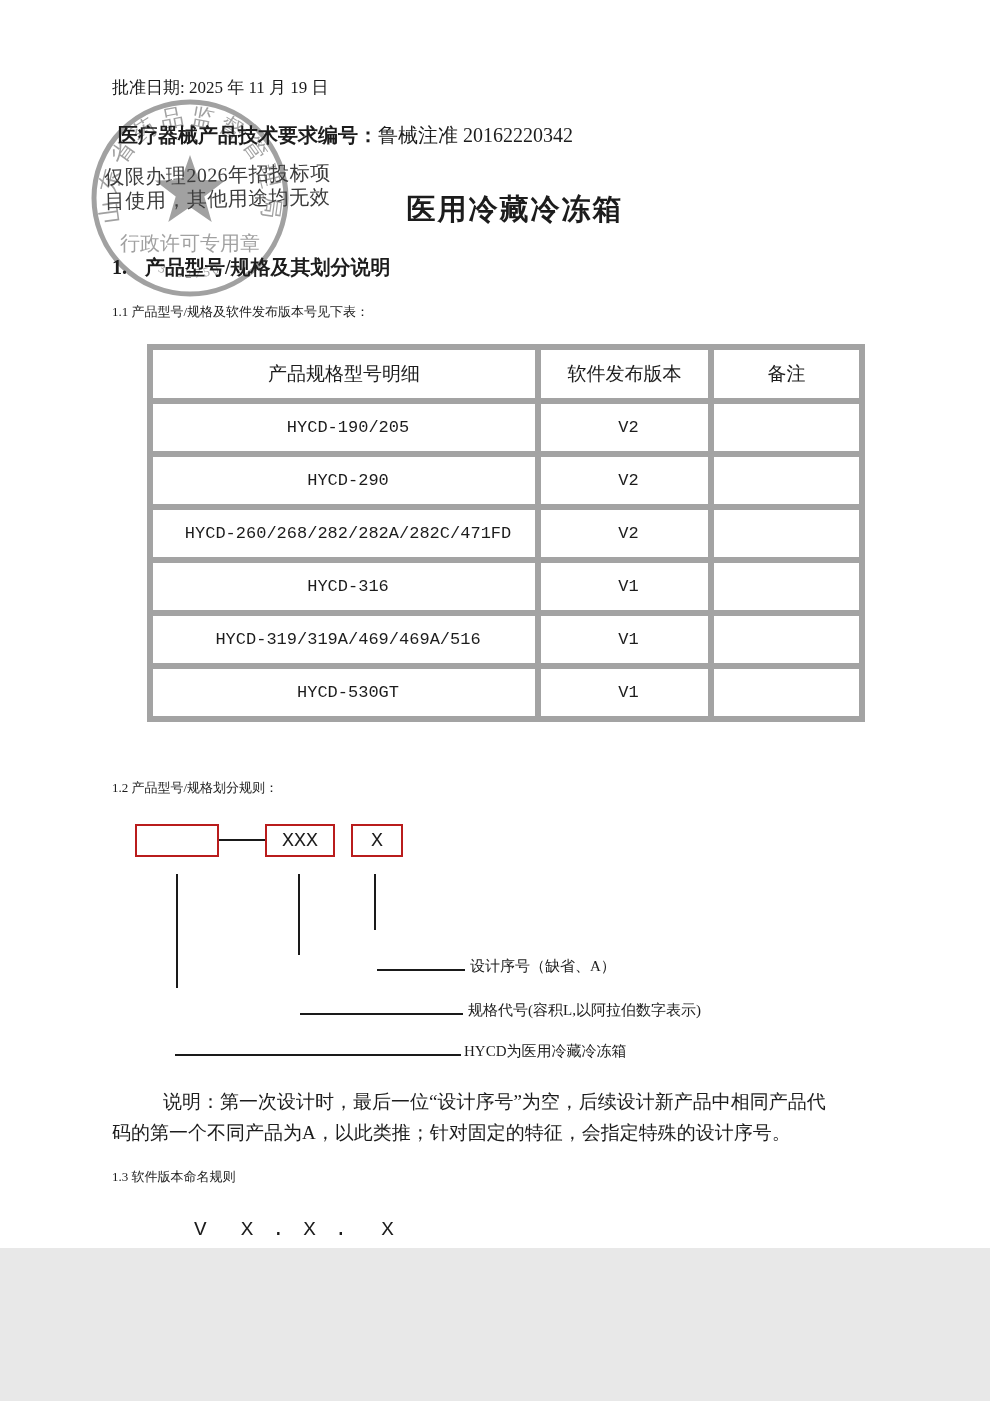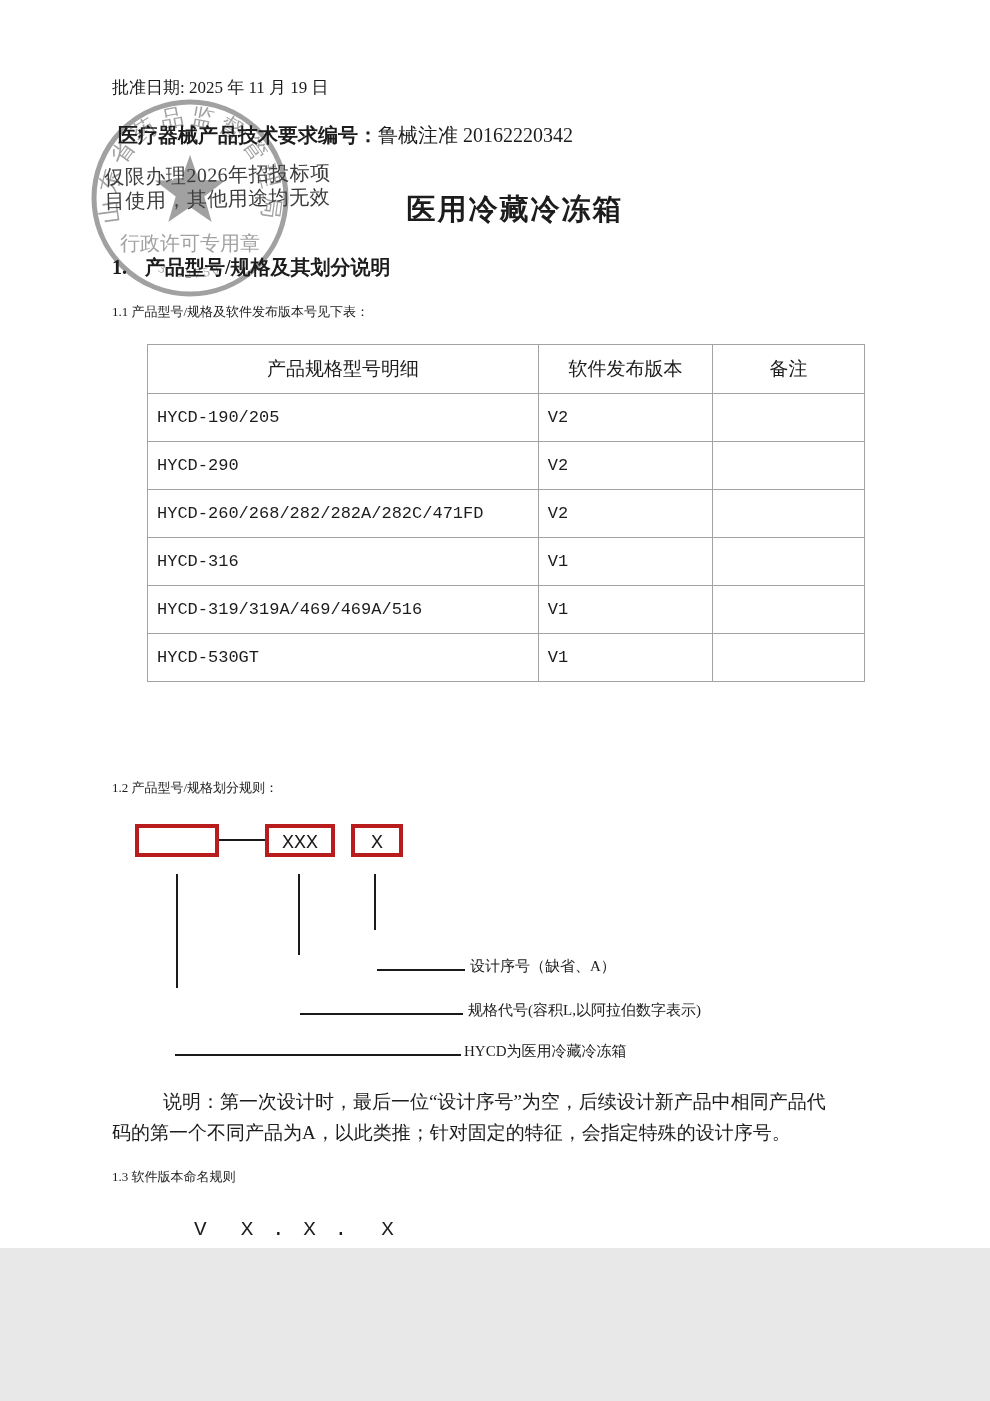--- a/index.html
+++ b/index.html
@@ -20,29 +20,29 @@
   
   .title{left:40px;top:190px;width:950px;text-align:center;font-size:29px;font-weight:bold;letter-spacing:2px;}
   .h1{left:112px;top:254px;font-size:20px;font-weight:bold;}
   .h1 .num{margin-right:18px;}
   .sub{font-size:13px;}
   .sub11{left:112px;top:303px;}
   .sub12{left:112px;top:779px;}
   .sub13{left:112px;top:1168px;}
   
   .models-table{left:147px;top:344px;width:718px;border-collapse:collapse;table-layout:fixed;}
-  .models-table th,.models-table td{border:1px solid #a3a3a3;}
+  .models-table th,.models-table td{border:6px solid #a3a3a3;}
   .models-table th{height:46px;font-size:19px;font-weight:normal;text-align:center;}
   .models-table td{height:45px;font-size:17px;padding-left:9px;
-    font-family:"Liberation Mono","DejaVu Sans Mono",monospace;}
+    font-family:"Liberation Mono","DejaVu Sans Mono",monospace;text-align:center;}
   .col1{width:54.5%;} .col2{width:24.3%;} .col3{width:21.2%;}
   
   .hline{background:#1a1a1a;height:2px;}
   .vline{background:#1a1a1a;width:2px;}
-  .dbox{border:4px solid #b91c1c;height:33px;box-sizing:border-box;
+  .dbox{border:2px solid #b91c1c;height:33px;box-sizing:border-box;
     text-align:center;font-size:20px;line-height:30px;
     font-family:"Liberation Mono","DejaVu Sans Mono",monospace;}
   .dlabel{font-size:15px;white-space:nowrap;}
   
   .box1{left:135px;top:824px;width:84px;}
   .conn12{left:219px;top:839px;width:46px;}
   .box2{left:265px;top:824px;width:70px;}
   .box3{left:351px;top:824px;width:52px;}
   .vl1{left:176px;top:874px;height:114px;}
   .vl2{left:298px;top:874px;height:81px;}

